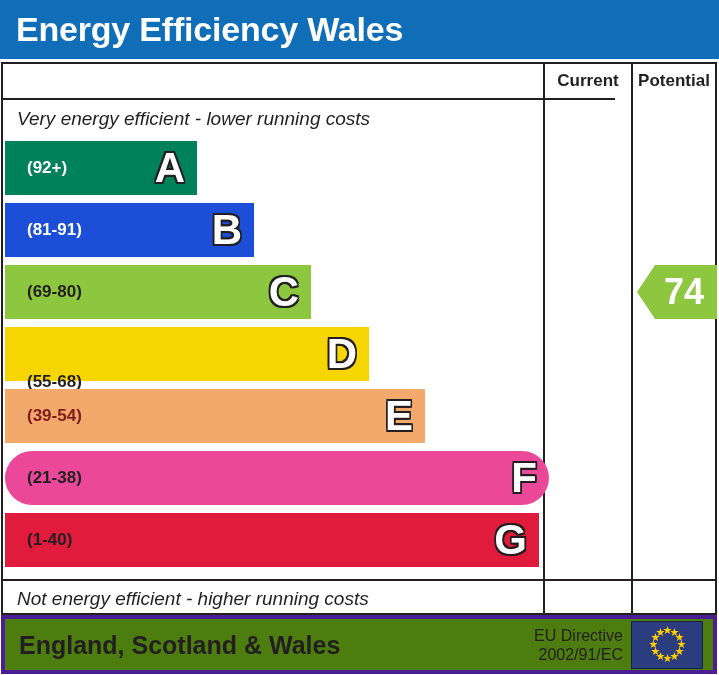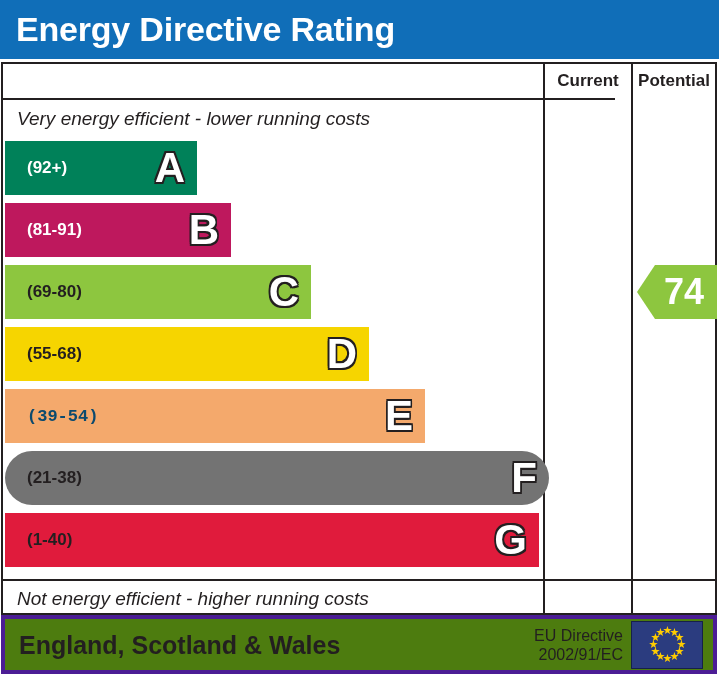--- a/index.html
+++ b/index.html
@@ -198,57 +198,57 @@
     line-height:9px;
     text-align:center;
   }
 </style>
 </head>
 <body>
 
 <div id="epc">
 
   <div class="title-bar">
-    <div class="title-text">Energy Directive Rating</div>
+    <div class="title-text">Energy Efficiency Wales</div>
   </div>
 
   <div class="frame">
 
     <div class="head-row">
       <div class="head-cell current">Current</div>
       <div class="head-cell potential">Potential</div>
     </div>
 
     <div class="col-div c1"></div>
     <div class="col-div c2"></div>
 
     <div class="caption top">Very energy efficient - lower running costs</div>
 
     <div id="bands-host">
         <div class="band" style="top: 77px; width: 192px; background: rgb(0, 129, 89);">
           <span class="range" style="color: rgb(255, 255, 255);">(92+)</span>
           <span class="letter">A</span>
         </div>
-        <div class="band" style="top: 139px; width: 226px; background: #be185d; padding-left: 12px;">
+        <div class="band" style="top: 139px; width: 249px; background: #1d4ed8; padding-left: 12px;">
           <span class="range" style="color: rgb(255, 255, 255);">(81-91)</span>
           <span class="letter">B</span>
         </div>
         <div class="band" style="top: 201px; width: 306px; background: rgb(141, 198, 63);">
           <span class="range" style="color: rgb(35, 31, 32);">(69-80)</span>
           <span class="letter">C</span>
         </div>
         <div class="band" style="top: 263px; width: 364px; background: rgb(246, 213, 0);">
-          <span class="range" style="color: rgb(35, 31, 32);">(55-68)</span>
+          <span class="range" style="color: rgb(35, 31, 32); margin-top: 28px;">(55-68)</span>
           <span class="letter">D</span>
         </div>
         <div class="band" style="top: 325px; width: 420px; background: rgb(244, 169, 108);">
-          <span class="range" style="color: #0c4a6e; font-family: Liberation Mono, monospace;">(39-54)</span>
+          <span class="range" style="color: #7f1d1d;">(39-54)</span>
           <span class="letter">E</span>
         </div>
-        <div class="band" style="top: 387px; width: 544px; background: #737373; border-radius: 27px;">
+        <div class="band" style="top: 387px; width: 544px; background: #ec4899; border-radius: 27px;">
           <span class="range" style="color: rgb(35, 31, 32);">(21-38)</span>
           <span class="letter">F</span>
         </div>
         <div class="band" style="top: 449px; width: 534px; background: rgb(224, 27, 60);">
           <span class="range" style="color: rgb(35, 31, 32);">(1-40)</span>
           <span class="letter">G</span>
         </div>
       </div>
 
     <div class="caption-rule lower"></div>

